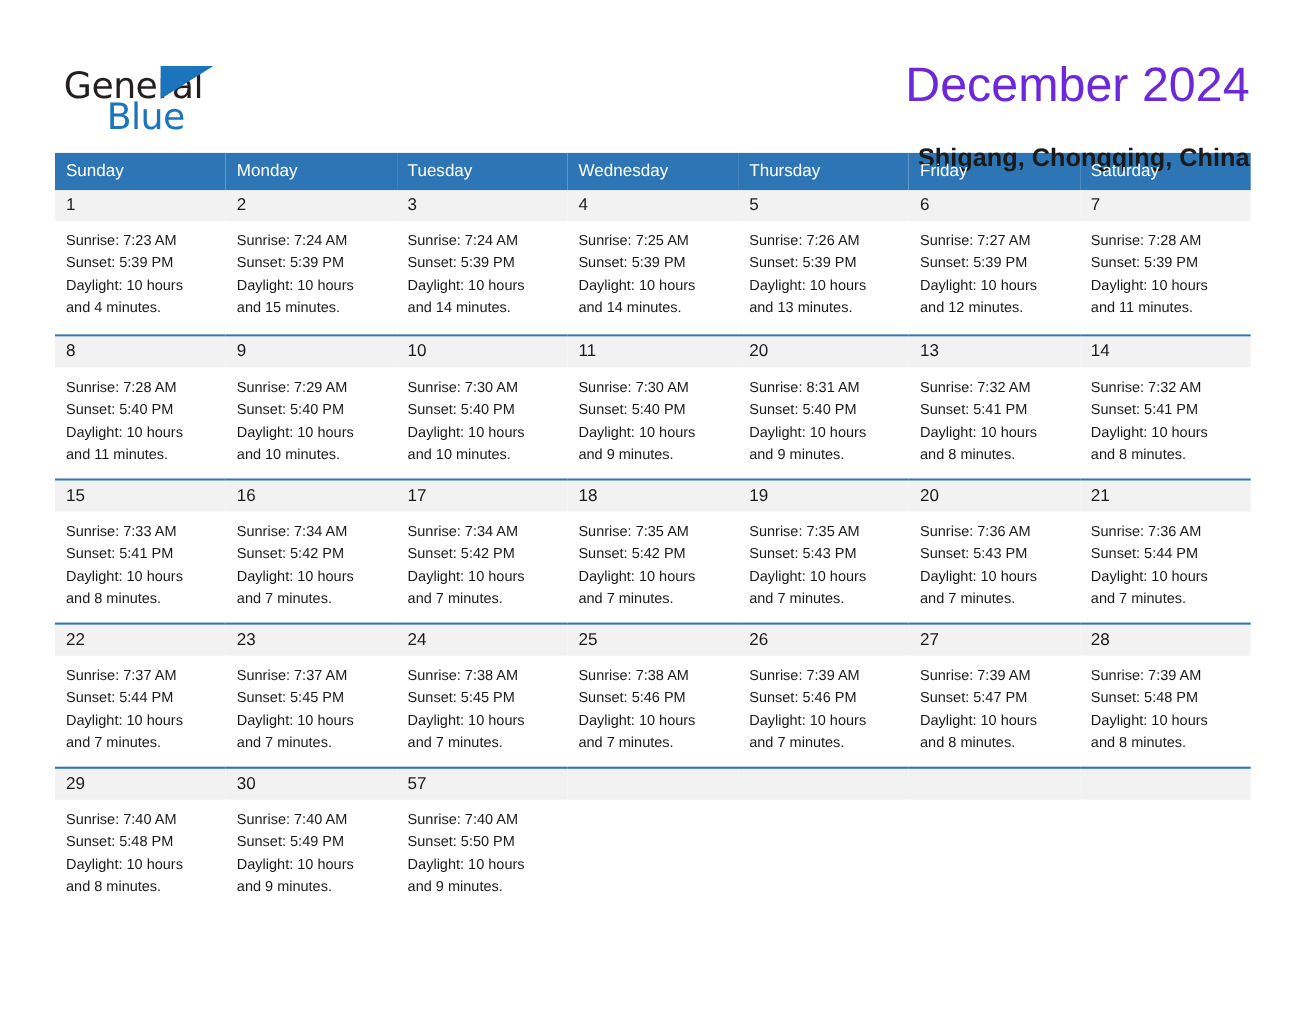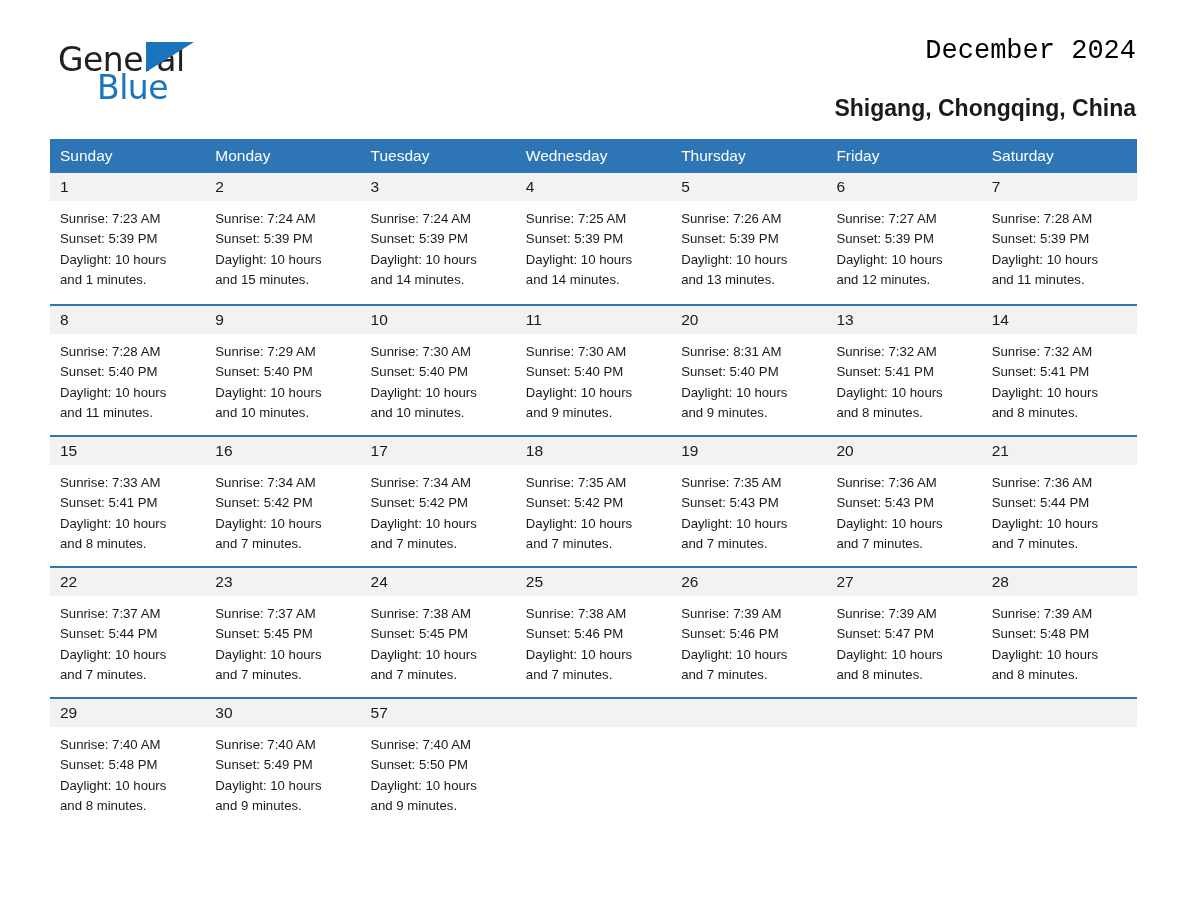--- a/index.html
+++ b/index.html
@@ -22,21 +22,21 @@
     box-sizing: border-box;
     padding: 0 50px;
   }
 
   
   .header {
     display: flex;
     align-items: flex-start;
     justify-content: space-between;
     height: 110px;
-    padding-top: 38px;
+    padding-top: 56px;
     box-sizing: border-box;
   }
   .brand {
     position: relative;
     width: 200px;
     height: 72px;
     flex: 0 0 auto;
   }
   .brand-general {
     position: absolute;
@@ -67,27 +67,26 @@
     border-left: 48px solid #1b75bc;
     border-bottom: 30px solid transparent;
   }
 
   .title-block {
     text-align: right;
     flex: 1 1 auto;
     padding-right: 2px;
   }
   .month-title {
-    font-size: 27px;
+    font-size: 44px;
     font-weight: 400;
-    color: #000000;
+    color: #6d28d9;
     line-height: 1.0;
     letter-spacing: 0px;
     white-space: nowrap;
-    font-family: Liberation Mono, monospace;
   }
   .location {
     margin-top: 32px;
     font-size: 23px;
     font-weight: 700;
     color: #1a1a1a;
     line-height: 1.0;
     white-space: nowrap;
   }
 
@@ -177,21 +176,21 @@
     </thead>
     <tbody id="calendar-body">
         <tr class="row-first">
           <td>
             <div class="daycell">
               <div class="daynum">1</div>
               <div class="detail">
                 <div>Sunrise: 7:23 AM</div>
                 <div>Sunset: 5:39 PM</div>
                 <div>Daylight: 10 hours</div>
-                <div>and 1 minutes.</div>
+                <div>and 4 minutes.</div>
               </div>
             </div>
           </td>
           <td>
             <div class="daycell">
               <div class="daynum">2</div>
               <div class="detail">
                 <div>Sunrise: 7:24 AM</div>
                 <div>Sunset: 5:39 PM</div>
                 <div>Daylight: 10 hours</div>

